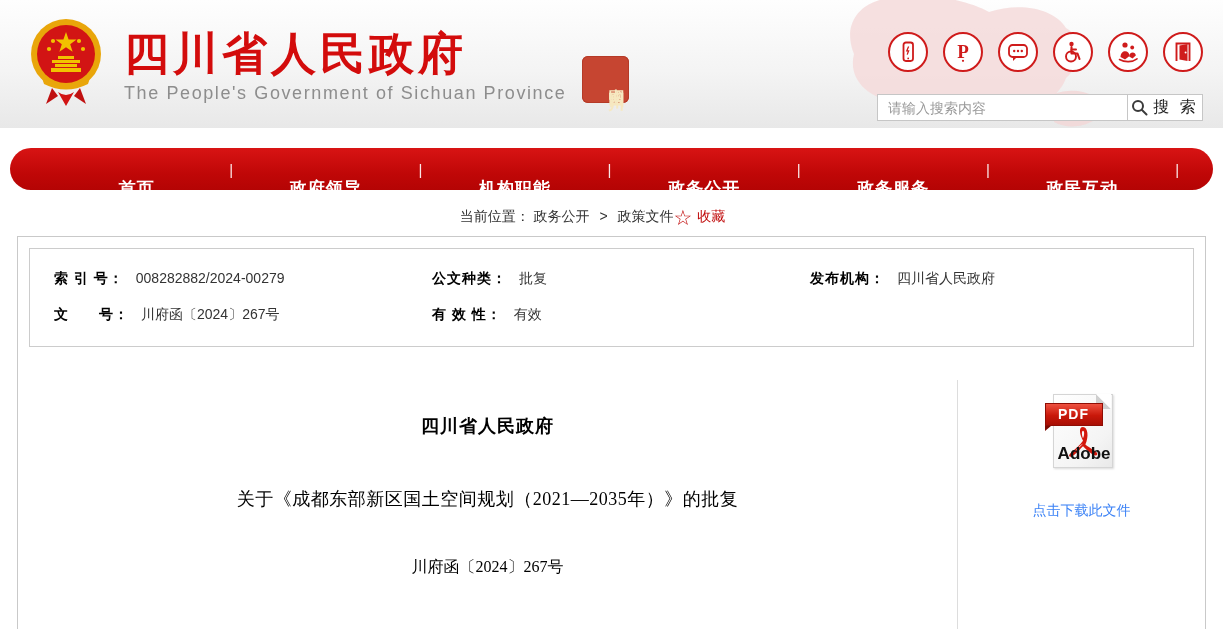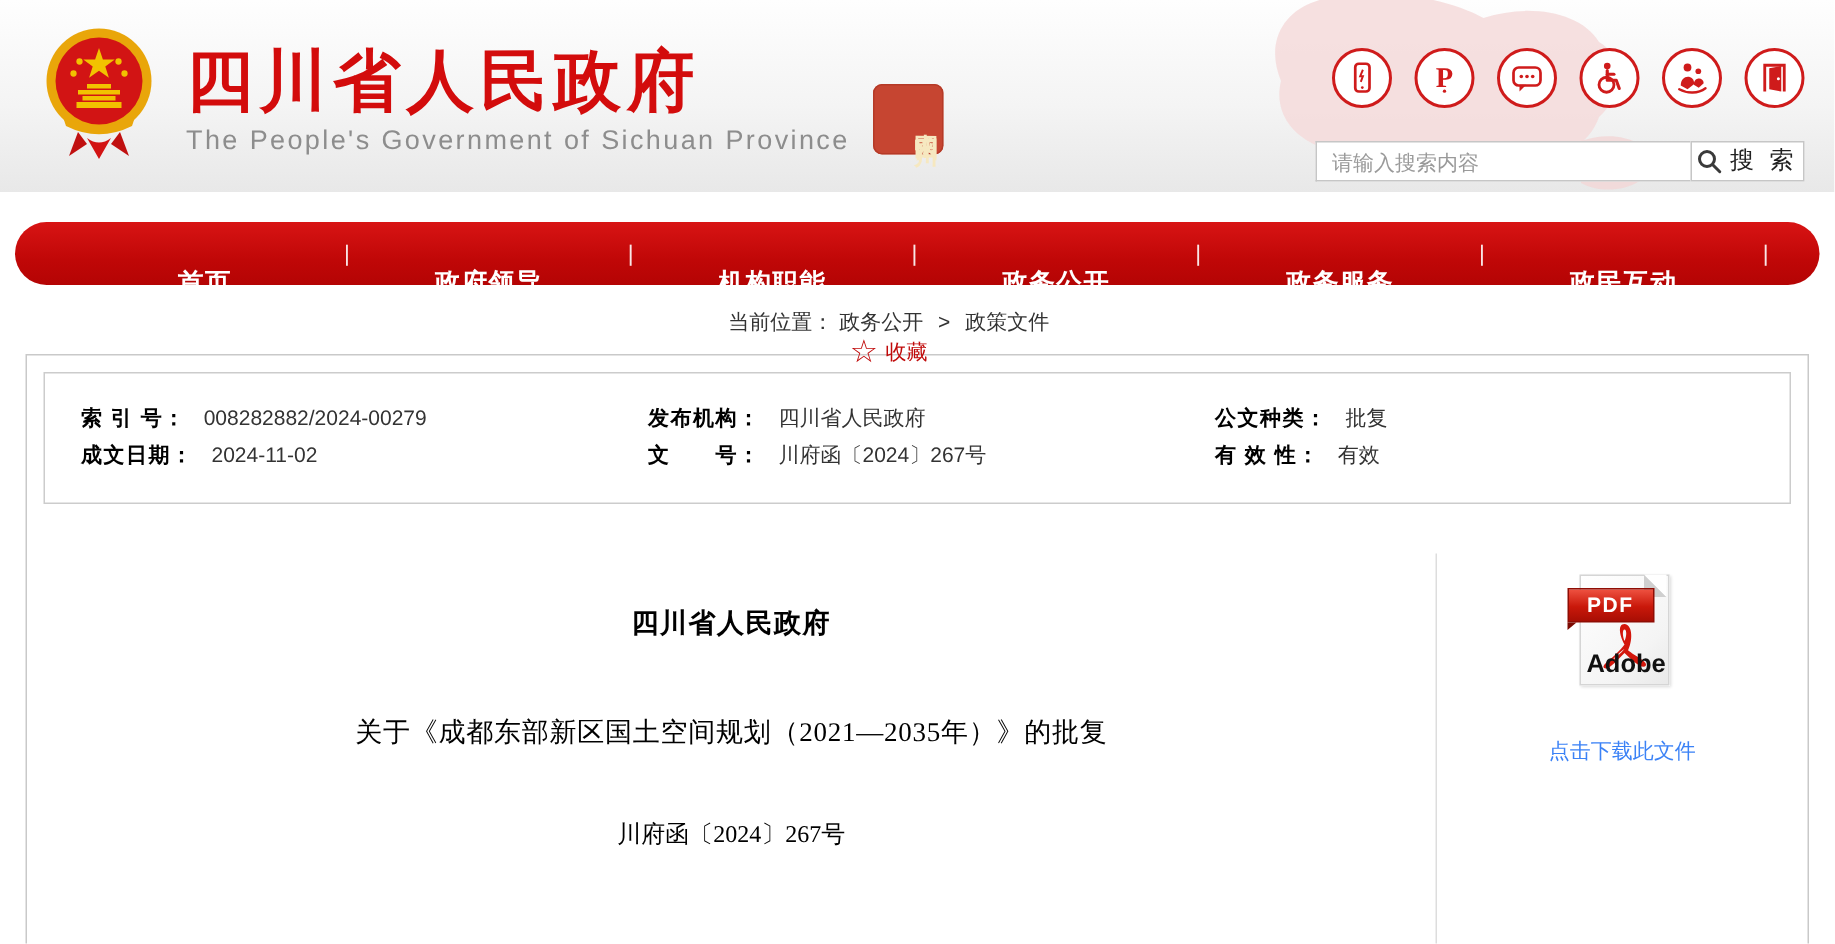--- a/index.html
+++ b/index.html
@@ -57,36 +57,36 @@
     background:linear-gradient(180deg,#d81414 0%,#c00707 60%,#b40404 100%);
     border-radius:21px; display:flex; align-items:center; padding:0 34px;
   }
   .nav-item {
     flex:1; text-align:center; color:#fff; font-size:17px; font-weight:bold;
     letter-spacing:1px; text-decoration:none; cursor:pointer; white-space:nowrap;margin-top:38px;
   }
   .nav-sep { color:rgba(255,255,255,.9); font-size:15px; }
   
   .breadcrumb-row {
-    display:flex; justify-content:space-between; align-items:center;
-    padding:16px 58px 0 20px; height:38px;flex-direction:column;
+    display:flex; justify-content:center; align-items:center;
+    padding:16px 58px 0 20px; height:38px;
   }
   .breadcrumb { font-size:14px; color:#333; }
   .breadcrumb a { color:#333; text-decoration:none; cursor:pointer; }
   .bc-sep { margin:0 6px; }
   .favorite { display:flex; align-items:center; gap:5px; color:#c00a0a; font-size:14px; cursor:pointer; }
   .star-glyph { font-size:21px; line-height:1; color:#c00a0a; }
   
   .outer-box {
     margin:8px 0 0 17px; width:1189px; height:840px;
     border:1px solid #c9c9c9; background:#fff;
   }
   .meta-box {
     margin:11px; border:1px solid #ccc; padding:21px 24px 22px 24px;
-    display:grid; grid-template-columns:378px 378px 1fr; row-gap:7px;
+    display:grid; grid-template-columns:378px 378px 1fr; row-gap:18px;
   }
   .mcell { font-size:14px; color:#333; white-space:nowrap; }
   .mlabel { font-weight:bold; color:#000; margin-right:12px; letter-spacing:1px; }
   .doc-area { display:flex; min-height:600px; }
   .doc-content { flex:1; text-align:center; padding-top:56px; font-family:"Liberation Serif",serif; }
   .doc-org-title { font-size:18px; font-weight:bold; color:#000; letter-spacing:1px; }
   .doc-title { font-size:18px; font-weight:normal; color:#000; margin-top:49px; letter-spacing:0.5px; }
   .doc-number { font-size:16px; color:#000; margin-top:46px; font-weight:normal; }
   .pdf-col { width:248px; border-left:1px solid #ddd; margin-top:22px; text-align:center; padding-top:12px; }
   
@@ -247,27 +247,24 @@
     <span>收藏</span>
   </div>
 </div>
 
 <section class="outer-box">
   <div class="meta-box">
     <div class="mcell">
       <span class="mlabel">索 引 号：</span><span class="mvalue">008282882/2024-00279</span>
     </div>
     <div class="mcell">
+      <span class="mlabel">公文种类：</span><span class="mvalue">批复</span>
+    </div>
+    <div class="mcell">
       <span class="mlabel">发布机构：</span><span class="mvalue">四川省人民政府</span>
-    </div>
-    <div class="mcell">
-      <span class="mlabel">公文种类：</span><span class="mvalue">批复</span>
-    </div>
-    <div class="mcell">
-      <span class="mlabel">成文日期：</span><span class="mvalue">2024-11-02</span>
     </div>
     <div class="mcell">
       <span class="mlabel">文　　号：</span><span class="mvalue">川府函〔2024〕267号</span>
     </div>
     <div class="mcell">
       <span class="mlabel">有 效 性：</span><span class="mvalue">有效</span>
     </div>
   </div>
 
   <div class="doc-area">

